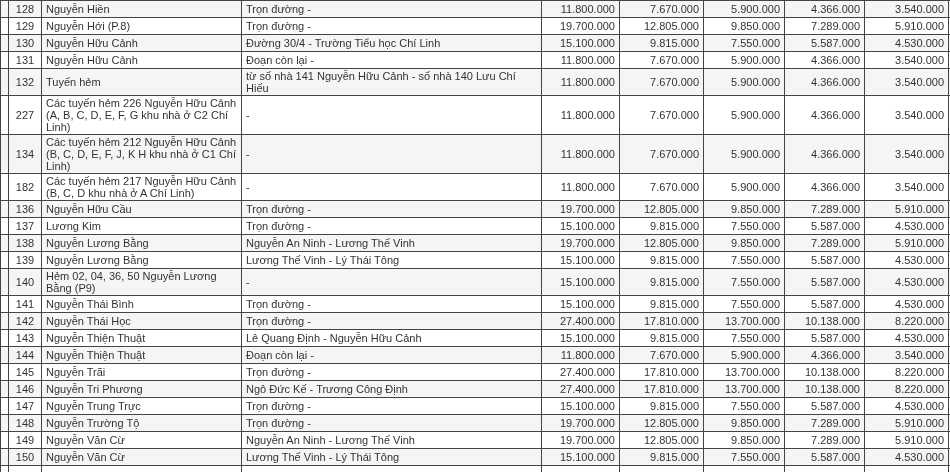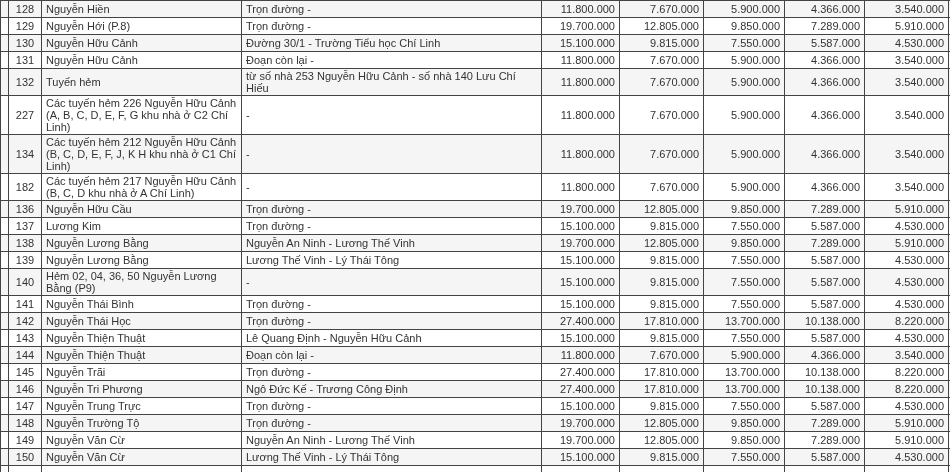--- a/index.html
+++ b/index.html
@@ -95,21 +95,21 @@
           <td class="price">12.805.000</td>
           <td class="price">9.850.000</td>
           <td class="price">7.289.000</td>
           <td class="price">5.910.000</td>
           <td class="cut-right"></td>
         </tr>
         <tr>
           <td class="cut-left"></td>
           <td class="num">130</td>
           <td class="name">Nguyễn Hữu Cảnh</td>
-          <td class="seg">Đường 30/1 - Trường Tiểu học Chí Linh</td>
+          <td class="seg">Đường 30/4 - Trường Tiểu học Chí Linh</td>
           <td class="price">15.100.000</td>
           <td class="price">9.815.000</td>
           <td class="price">7.550.000</td>
           <td class="price">5.587.000</td>
           <td class="price">4.530.000</td>
           <td class="cut-right"></td>
         </tr>
         <tr>
           <td class="cut-left"></td>
           <td class="num">131</td>
@@ -119,21 +119,21 @@
           <td class="price">7.670.000</td>
           <td class="price">5.900.000</td>
           <td class="price">4.366.000</td>
           <td class="price">3.540.000</td>
           <td class="cut-right"></td>
         </tr>
         <tr>
           <td class="cut-left"></td>
           <td class="num">132</td>
           <td class="name">Tuyến hẻm</td>
-          <td class="seg">từ số nhà 253 Nguyễn Hữu Cảnh - số nhà 140 Lưu Chí Hiếu</td>
+          <td class="seg">từ số nhà 141 Nguyễn Hữu Cảnh - số nhà 140 Lưu Chí Hiếu</td>
           <td class="price">11.800.000</td>
           <td class="price">7.670.000</td>
           <td class="price">5.900.000</td>
           <td class="price">4.366.000</td>
           <td class="price">3.540.000</td>
           <td class="cut-right"></td>
         </tr>
         <tr>
           <td class="cut-left"></td>
           <td class="num">227</td>

